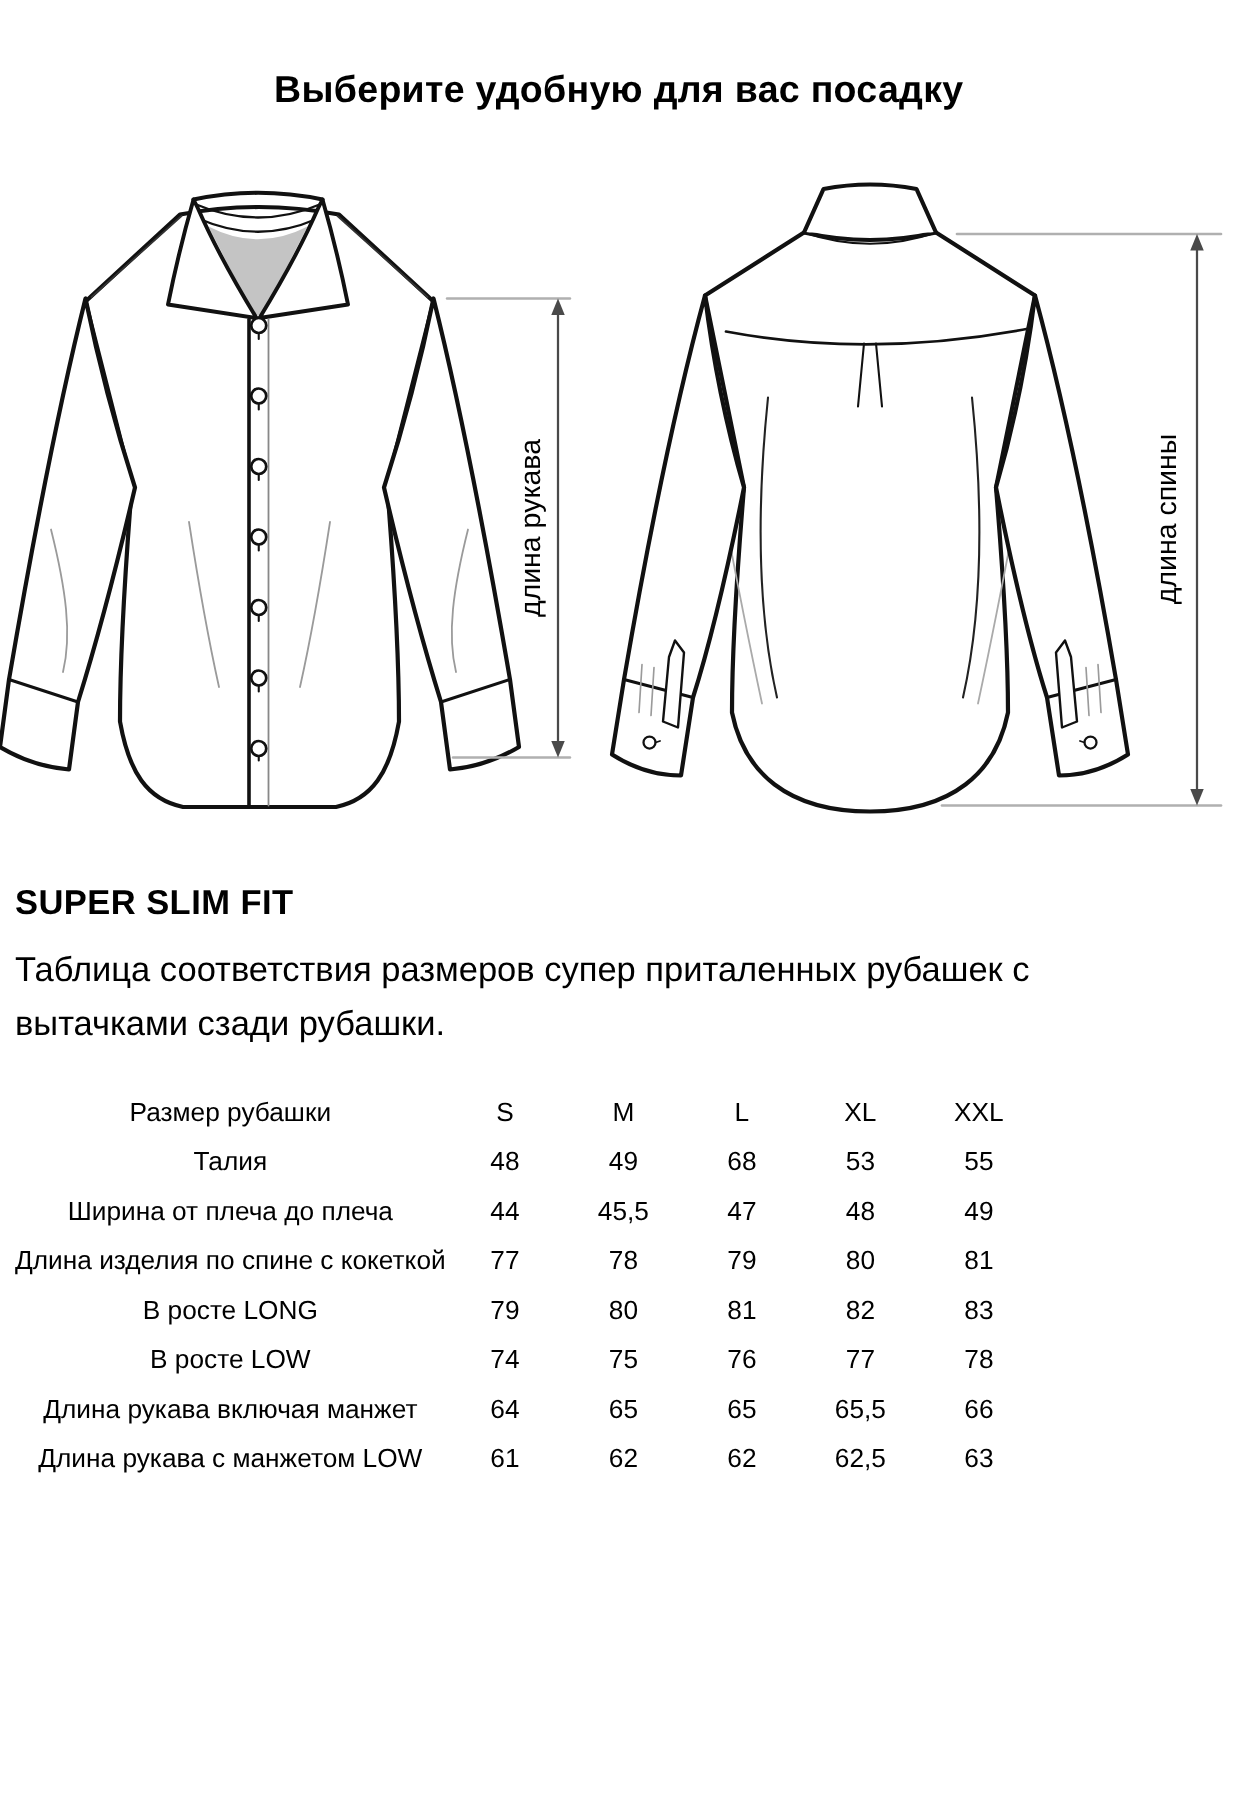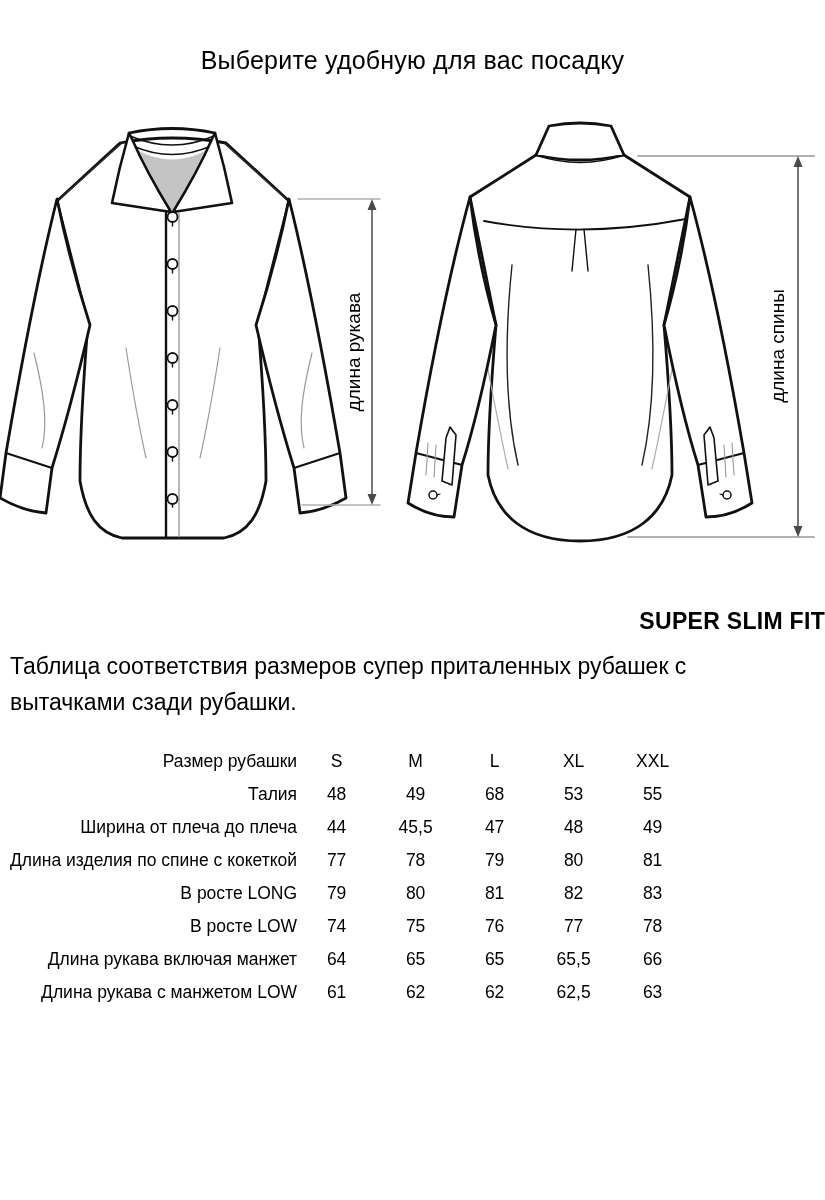--- a/index.html
+++ b/index.html
@@ -7,55 +7,54 @@
     width:825px; height:1200px;
     background:#ffffff;
     color:#000000;
     font-family:"Liberation Sans", sans-serif;
     overflow:hidden;
   }
   .title {
     margin:46px 0 0 0;
     text-align:center;
     font-size:25px;
-    font-weight:400;
+    font-weight:700;
     letter-spacing:0.2px;
   }
   .figures {
     display:flex;
     margin-top:38px;
     height:455px;
   }
   .figures svg { display:block; }
   .fit-heading {
-    margin:40px 0 0 10px;
+    margin:20px 0 0 10px;
     font-size:23px;
     font-weight:700;
     letter-spacing:0.3px;
-    text-align:right;
   }
   .fit-desc {
     margin:13px 0 0 10px;
     font-size:23px;
     line-height:36px;
     max-width:792px;
   }
   table.size-table {
     border-collapse:collapse;
     margin:25px 0 0 10px;
     table-layout:fixed;
   }
   table.size-table td {
     font-size:17.5px;
     height:33px;
     padding:0;
     vertical-align:middle;
     white-space:nowrap;
   }
-  td.lbl { width:269px; text-align:right; }
+  td.lbl { width:269px; text-align:center; }
   td.val { width:79px; text-align:center; }
 </style>
 </head>
 <body>
 
 <div class="title">Выберите удобную для вас посадку</div>
 
 <div class="figures">
 
   <svg width="400" height="455" viewBox="0 0 400 455">

